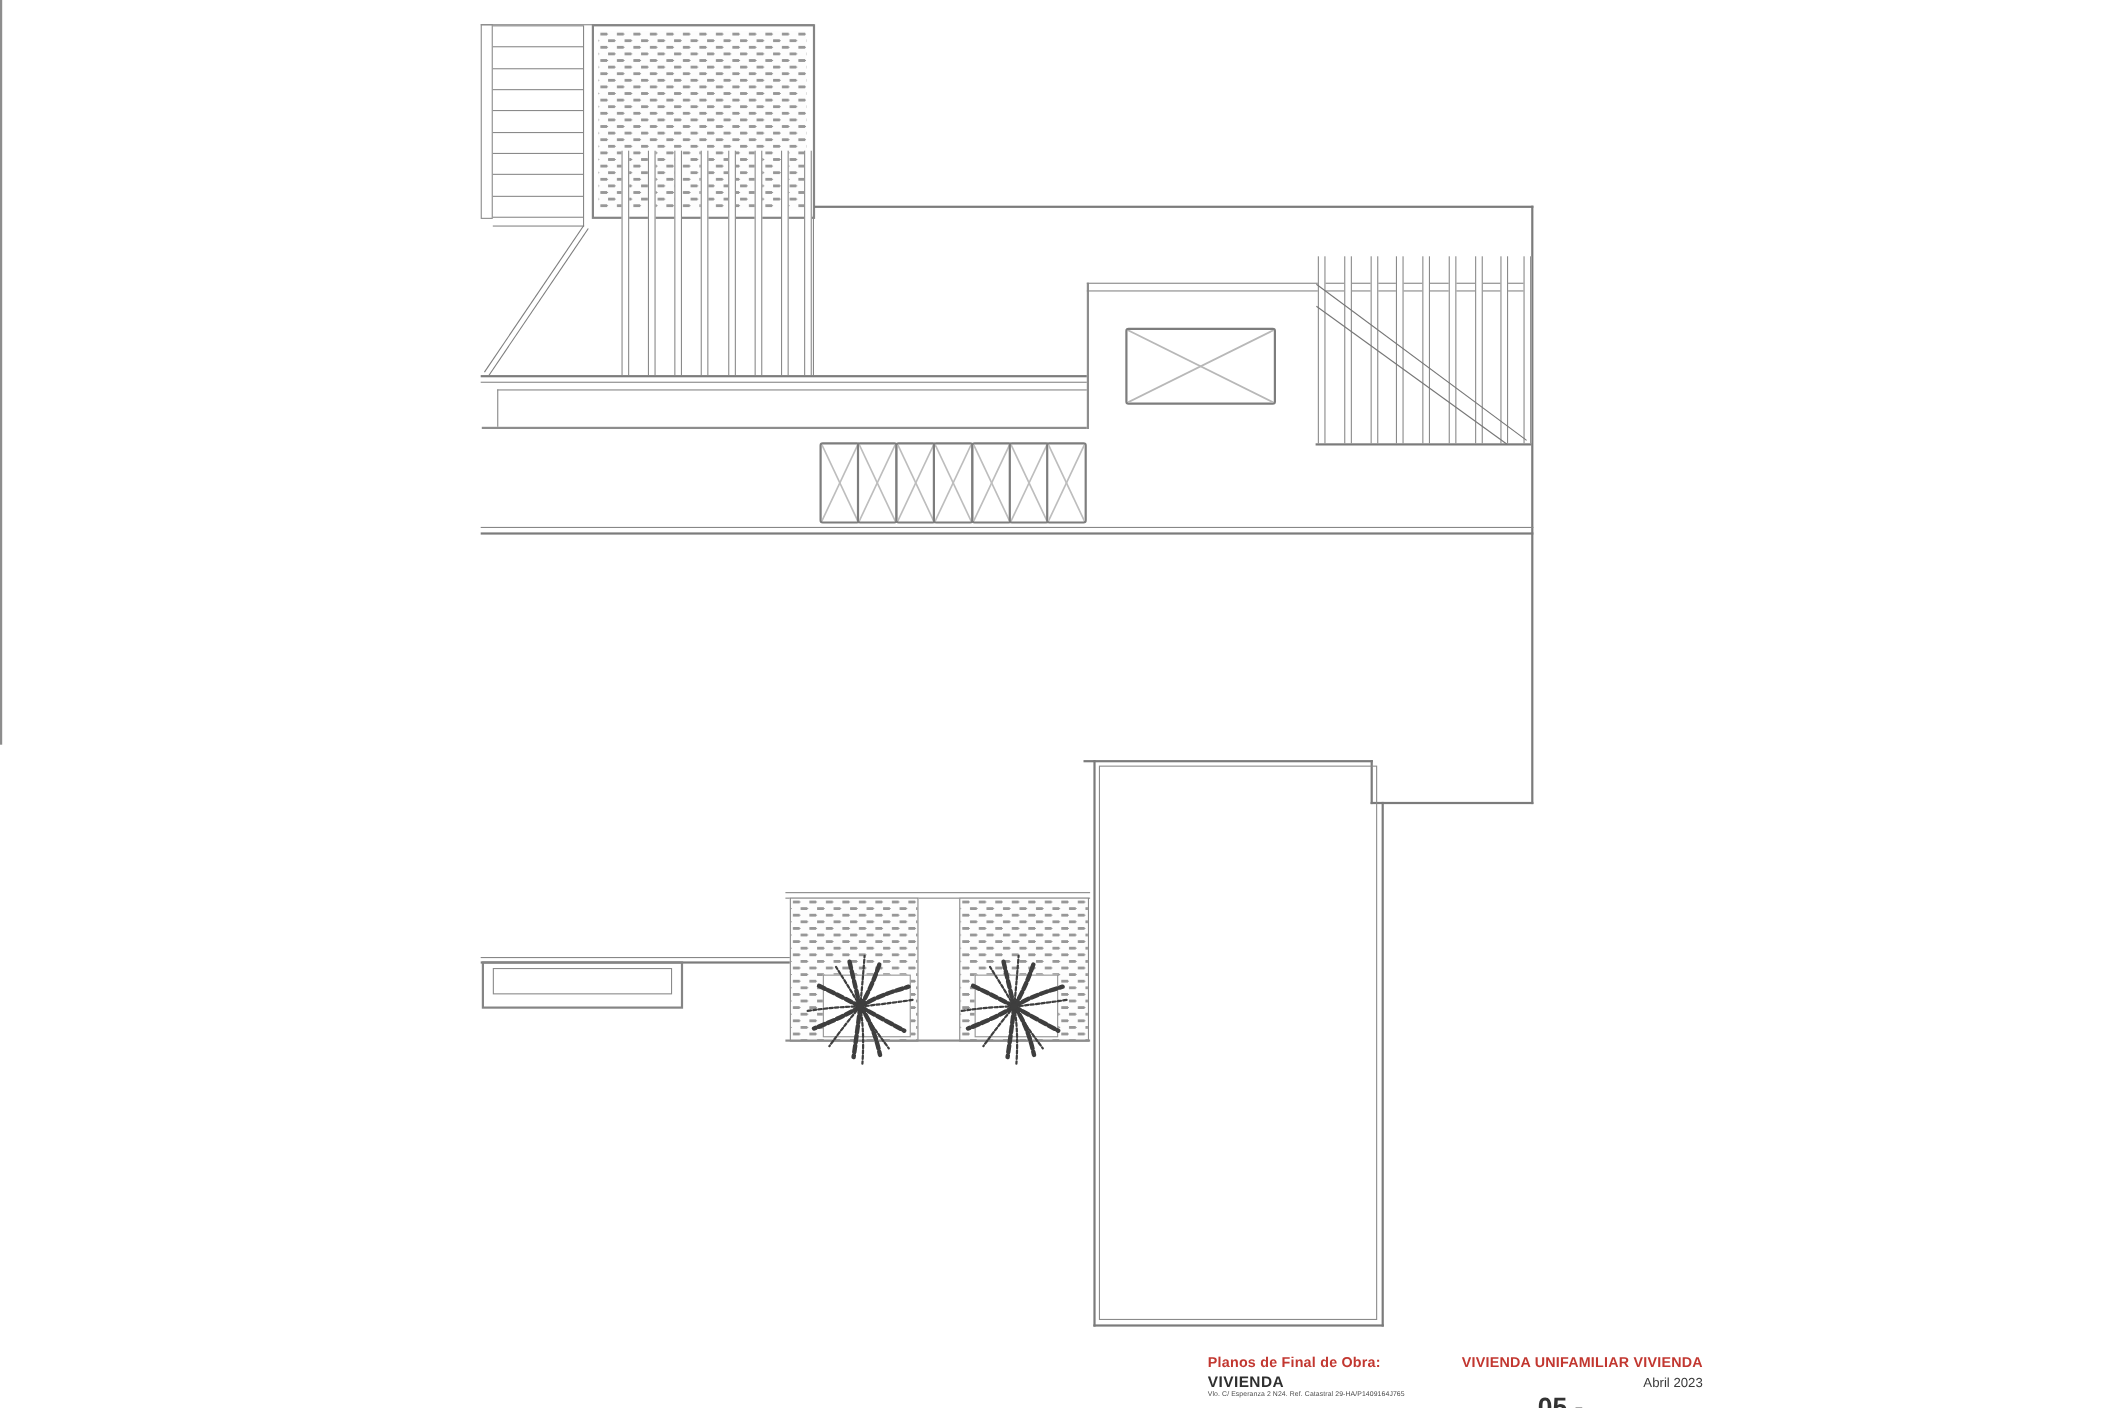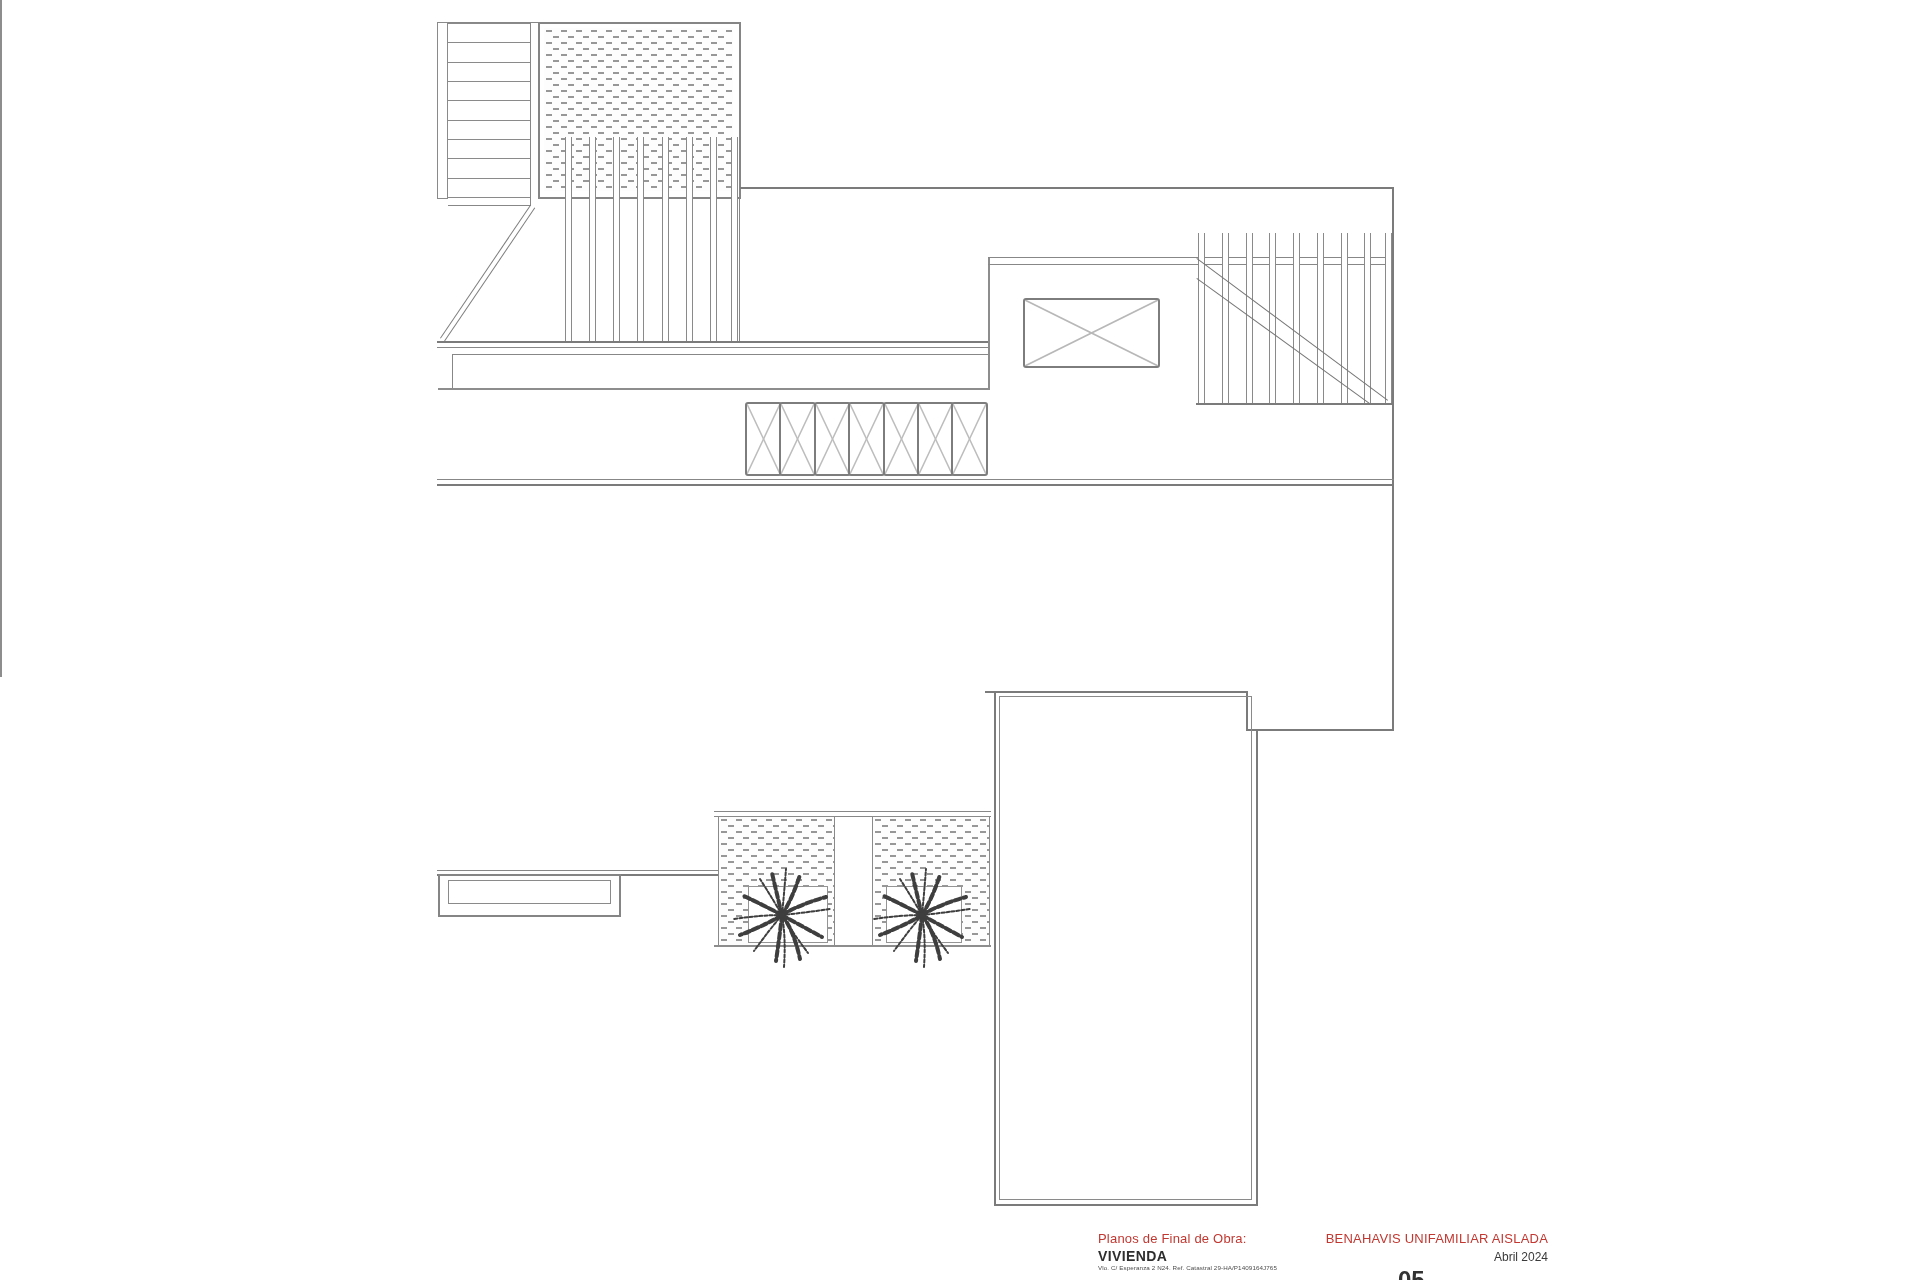--- a/index.html
+++ b/index.html
@@ -33,21 +33,21 @@
   .xrect{position:absolute;border:2px solid #7d7d7d;border-radius:3px;background:#ffffff;}
   
   .diag{position:absolute;transform-origin:0 0;height:0;border-top:1px solid #767676;}
   .diagd{position:absolute;transform-origin:0 0;height:4px;background:transparent;
          border-top:1px solid #7d7d7d;border-bottom:1px solid #7d7d7d;}
   
   .planter{position:absolute;border:1px solid #8a8a8a;}
   .pinner{position:absolute;background:#ffffff;border:1px solid #949494;}
   .palm{position:absolute;}
   
-  .tb-red{position:absolute;color:#c23730;font-weight:normal;font-size:13px;letter-spacing:.2px;}
+  .tb-red{position:absolute;color:#c23730;font-weight:bold;font-size:13px;letter-spacing:.2px;}
   .tb-black{position:absolute;color:#2e2e2e;font-weight:bold;font-size:14px;letter-spacing:.4px;}
   .tb-date{position:absolute;color:#3a3a3a;font-size:12px;}
   .tb-addr{position:absolute;color:#4c4c4c;font-size:6.5px;letter-spacing:.1px;
            transform:scale(.96);transform-origin:0 0;white-space:nowrap;}
   .tb-sheet{position:absolute;color:#333;font-weight:bold;font-size:24px;height:10px;
             overflow:hidden;line-height:20px;}
 </style>
 </head>
 <body>
 
@@ -227,19 +227,19 @@
 
   <div class="hl hl2" style="left:985px;top:691px;width:263px;"></div>
   <div class="vl vl2" style="left:1246px;top:691px;height:40px;"></div>
   <div class="hl hl2" style="left:1246px;top:729px;width:148px;"></div>
   <div class="vl vl2" style="left:1256px;top:729px;height:477px;"></div>
   <div class="vl vl2" style="left:994px;top:691px;height:515px;"></div>
   <div class="hl hl2" style="left:994px;top:1204px;width:264px;"></div>
   <div class="rect" style="left:999px;top:696px;width:251px;height:502px;"></div>
 
   <div class="tb-red" style="left:1098px;top:1231px;">Planos de Final de Obra:</div>
-  <div class="tb-red" style="left:1248px;top:1231px;width:300px;text-align:right;">BENAHAVIS UNIFAMILIAR AISLADA</div>
+  <div class="tb-red" style="left:1248px;top:1231px;width:300px;text-align:right;">VIVIENDA UNIFAMILIAR VIVIENDA</div>
   <div class="tb-black" style="left:1098px;top:1248px;">VIVIENDA</div>
   <div class="tb-addr" style="left:1098px;top:1264px;">Vlo. C/ Esperanza 2 N24. Ref. Catastral 29-HA/P1409164J765</div>
-  <div class="tb-date" style="left:1348px;top:1250px;width:200px;text-align:right;">Abril 2024</div>
+  <div class="tb-date" style="left:1348px;top:1250px;width:200px;text-align:right;">Abril 2023</div>
   <div class="tb-sheet" style="left:1398px;top:1270px;width:70px;">05 -</div>
 
 </div>
 
 </body></html>

